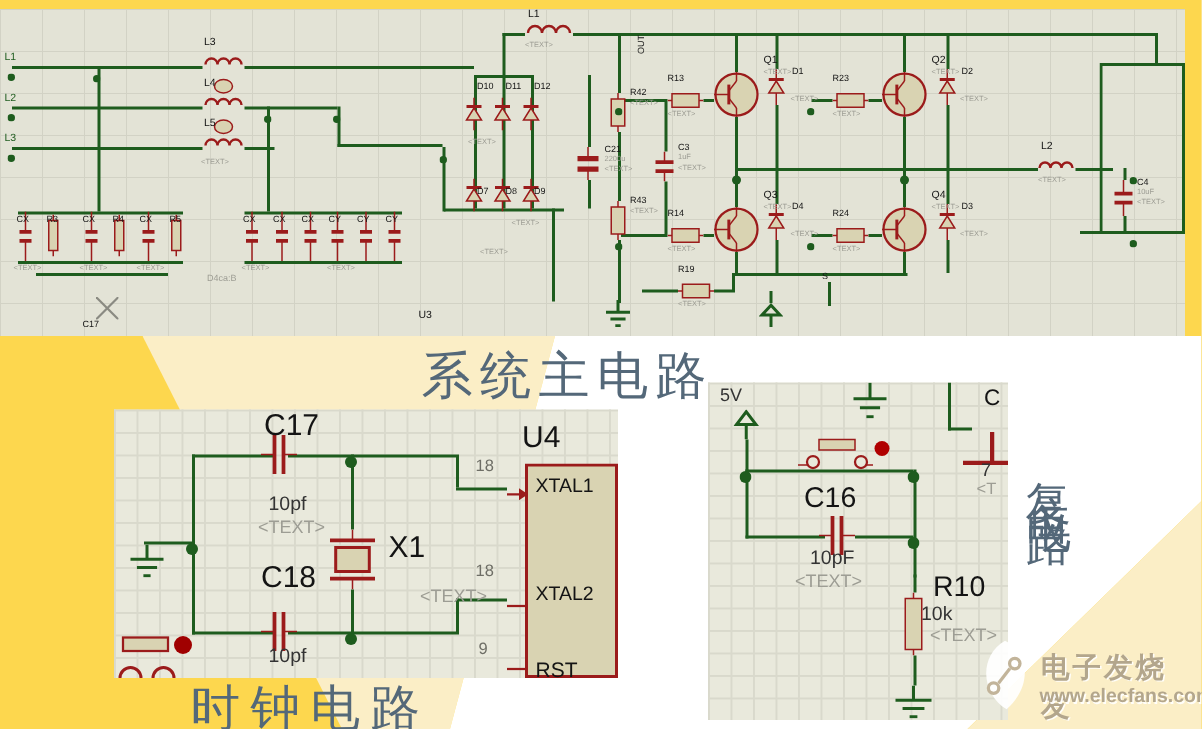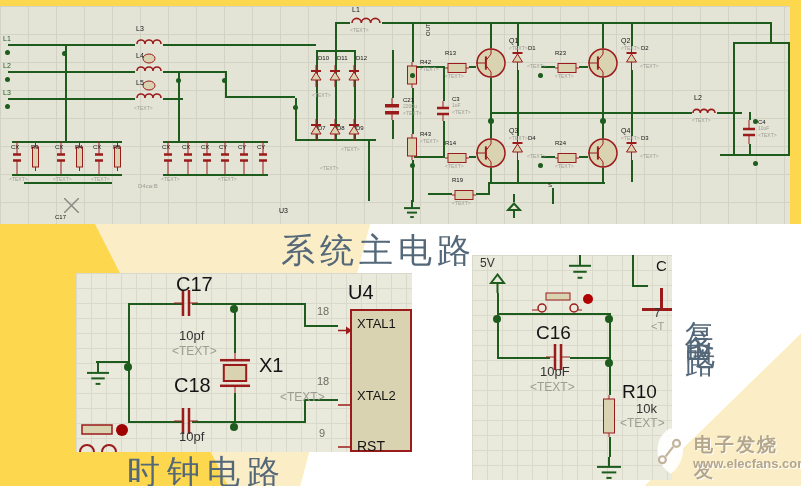--- a/index.html
+++ b/index.html
@@ -13,21 +13,21 @@
     background-image:linear-gradient(#d9d9cc 1px,transparent 1px),linear-gradient(90deg,#d9d9cc 1px,transparent 1px);
     background-size:15px 15px}
   #reset-sch{left:472px;top:255px;width:200px;height:225px;background-color:#e9e9dc;
     background-image:linear-gradient(#d9d9cc 1px,transparent 1px),linear-gradient(90deg,#d9d9cc 1px,transparent 1px);
     background-size:15px 15px}
   .deco{position:absolute;left:0;top:224px;width:801px;height:262px;pointer-events:none}
   .wire{position:absolute;background:#1e5c1e}
   .lbl{position:absolute;white-space:nowrap;line-height:1;font-family:"Liberation Sans",sans-serif}
   .k{color:#141414}.k2{color:#333}.g{color:#9d9d94}.n{color:#1e5c1e}.p{color:#6e6e66}
   .part{position:absolute}
-  .cntitle{position:absolute;font-family:Liberation Mono, monospace;color:#546879}
+  .cntitle{position:absolute;font-family:Liberation Serif, serif;color:#546879}
   #t-main{left:281px;top:228px;font-size:34px;letter-spacing:5px}
   #t-clock{left:127px;top:450px;font-size:33px;letter-spacing:7px}
   #t-reset{left:677px;top:297px;font-size:30px;writing-mode:vertical-rl;text-orientation:upright;letter-spacing:9px}
   #watermark{position:absolute;right:3px;bottom:6px;width:150px;height:52px}
   #wm-logo{position:absolute;left:0;bottom:0}
   #wm-t1{position:absolute;left:46px;top:4px;font-size:19px;font-weight:bold;color:#b3a68c;
          letter-spacing:2px;text-shadow:1px 1px 0 rgba(255,255,255,.9)}
   #wm-t2{position:absolute;left:45px;top:28px;font-size:13px;font-weight:bold;color:#b3a68c;
          text-shadow:1px 1px 0 rgba(255,255,255,.9)}
 </style>
@@ -611,21 +611,21 @@
         <rect width="30" height="3" fill="#9b1b1b"></rect>
       </svg></div>
     <div class="part" style="left: 188px; top: 33px; width: 3px; height: 20px;"><svg width="3" height="20" viewBox="0 0 3 20">
         <rect width="3" height="20" fill="#9b1b1b"></rect>
       </svg></div>
     <div class="lbl k2" style="left: 8px; top: 2px; font-size: 12px;">5V</div>
     <div class="lbl k" style="left: 64px; top: 68px; font-size: 19px;">C16</div>
     <div class="lbl k2" style="left: 68px; top: 110px; font-size: 13px;">10pF</div>
     <div class="lbl g" style="left: 58px; top: 126px; font-size: 12px;">&lt;TEXT&gt;</div>
     <div class="lbl k" style="left: 150px; top: 127px; font-size: 19px;">R10</div>
-    <div class="lbl k2" style="left: 164px; top: 147px; font-size: 13px;">10k</div>
+    <div class="lbl k2" style="left: 142px; top: 147px; font-size: 13px;">10k</div>
     <div class="lbl g" style="left: 148px; top: 162px; font-size: 12px;">&lt;TEXT&gt;</div>
     <div class="lbl k" style="left: 184px; top: 3px; font-size: 15px;">C</div>
     <div class="lbl k2" style="left: 182px; top: 52px; font-size: 12px;">7</div>
     <div class="lbl g" style="left: 179px; top: 66px; font-size: 11px;">&lt;T</div>
   </div>
 
 <div id="t-main" class="cntitle">系统主电路</div>
 <div id="t-clock" class="cntitle">时钟电路</div>
 <div id="t-reset" class="cntitle">复位电路</div>
 

